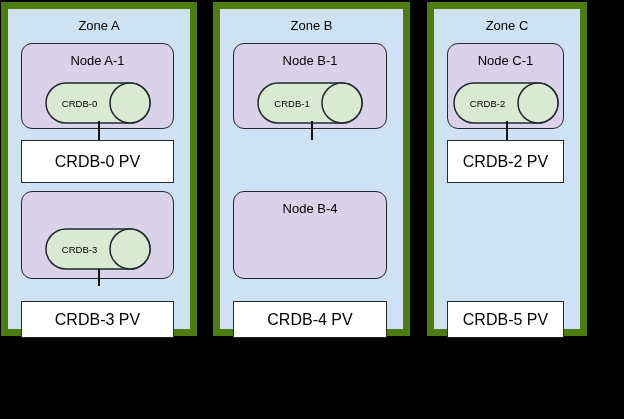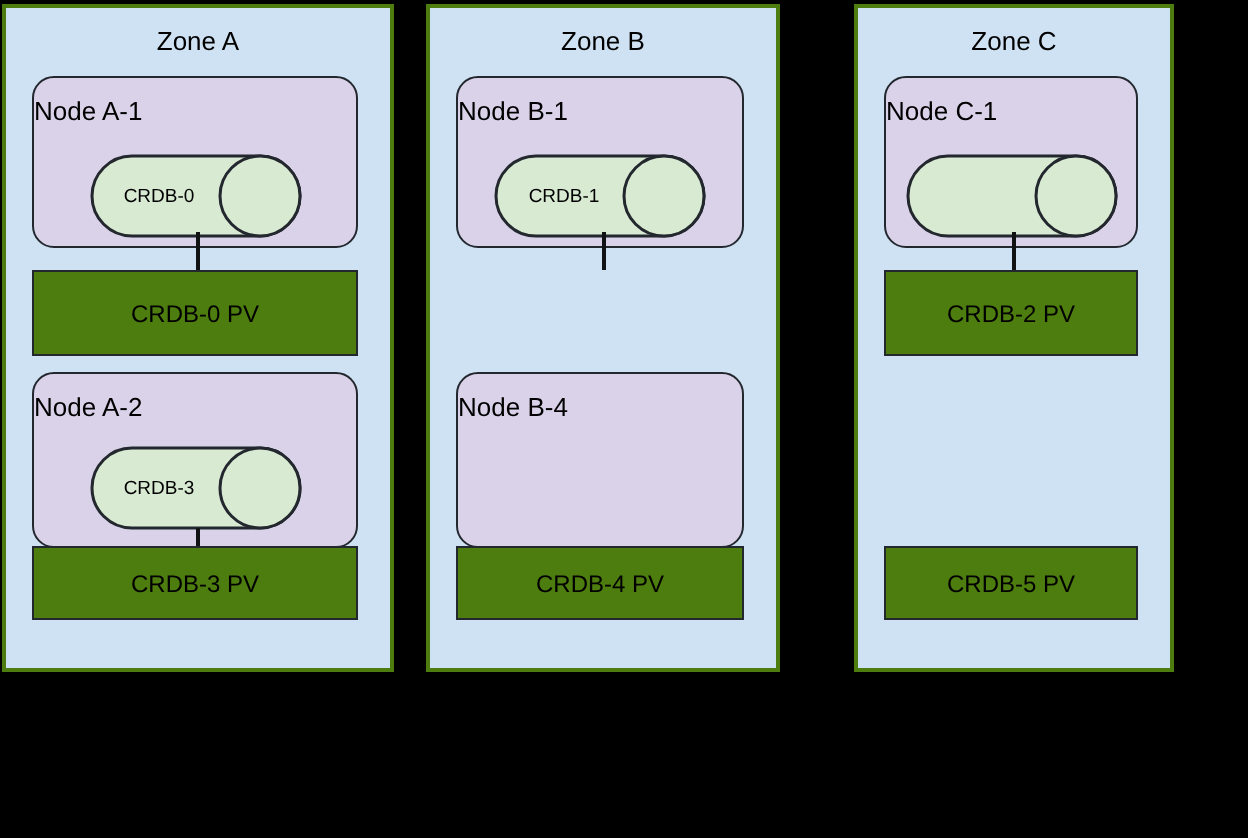--- a/index.html
+++ b/index.html
@@ -14,24 +14,24 @@
     font-family: "Liberation Sans", sans-serif;
     color: #000;
     overflow: hidden;
   }
 
   .zone {
     position: absolute;
     top: 2px;
     height: 334px;
     background: #cfe2f3;
-    border: 2px solid #4d7c0f;
+    border: 7px solid #4d7c0f;
   }
   .zone-a { left: 1px;   width: 196px; }
-  .zone-b { left: 213px; width: 177px; }
+  .zone-b { left: 213px; width: 197px; }
   .zone-c { left: 427px; width: 160px; }
 
   .zone-title {
     position: absolute;
     top: 9px; left: 0; right: 0;
     text-align: center;
     font-size: 13px;
     line-height: 16px;
   }
 
@@ -40,20 +40,21 @@
     left: 13px; right: 16px;
     background: #d9d2e9;
     border: 1.5px solid #23272e;
     border-radius: 11px;
   }
   .node-row1 { top: 34px;  height: 86px; }
   .node-row2 { top: 182px; height: 88px; }
 
   .node-title {
     padding-top: 9px;
+    text-align: center;
     font-size: 13px;
     line-height: 16px;
   }
 
   .cyl {
     position: absolute;
     left: 50%;
     transform: translateX(-50%);
     width: 106px;
     height: 42px;
@@ -76,30 +77,30 @@
     left: calc(50% - 1px);
     width: 2px;
     background: #101214;
   }
   .conn-row1 { top: 112px; height: 19px; }
   .conn-row2 { top: 260px; height: 17px; }
 
   .pv {
     position: absolute;
     left: 13px; right: 16px;
-    background: #4d7c0f;
+    background: #ffffff;
     border: 1.5px solid #23272e;
     border-radius: 0;
     display: flex;
     align-items: center;
     justify-content: center;
-    font-size: 12px;
+    font-size: 16px;
   }
   .pv-row1 { top: 131px; height: 43px; }
-  .pv-row2 { top: 269px; height: 37px; }
+  .pv-row2 { top: 292px; height: 37px; }
 </style>
 </head>
 <body>
 
 <div class="stage">
 
   <section class="zone zone-a">
     <div class="zone-title">Zone A</div>
 
     <div class="node node-row1">
@@ -111,21 +112,20 @@
         </svg>
         <div class="cyl-label">CRDB-0</div>
       </div>
     </div>
     <div class="connector conn-row1"></div>
     <div class="pv pv-row1">
       <span>CRDB-0 PV</span>
     </div>
 
     <div class="node node-row2">
-      <div class="node-title">Node A-2</div>
       <div class="cyl cyl-row2">
         <svg width="106" height="42" viewBox="0 0 106 42">
           <path d="M21,1 L85,1 A20,20 0 0 1 85,41 L21,41 A20,20 0 0 1 21,1 Z" fill="#d9ead3" stroke="#23272e" stroke-width="1.5"></path>
           <ellipse cx="85" cy="21" rx="20" ry="20" fill="#d9ead3" stroke="#23272e" stroke-width="1.5"></ellipse>
         </svg>
         <div class="cyl-label">CRDB-3</div>
       </div>
     </div>
     <div class="connector conn-row2"></div>
     <div class="pv pv-row2">
@@ -159,20 +159,21 @@
   <section class="zone zone-c">
     <div class="zone-title">Zone C</div>
 
     <div class="node node-row1">
       <div class="node-title">Node C-1</div>
       <div class="cyl cyl-row1">
         <svg width="106" height="42" viewBox="0 0 106 42">
           <path d="M21,1 L85,1 A20,20 0 0 1 85,41 L21,41 A20,20 0 0 1 21,1 Z" fill="#d9ead3" stroke="#23272e" stroke-width="1.5"></path>
           <ellipse cx="85" cy="21" rx="20" ry="20" fill="#d9ead3" stroke="#23272e" stroke-width="1.5"></ellipse>
         </svg>
+        <div class="cyl-label">CRDB-2</div>
       </div>
     </div>
     <div class="connector conn-row1"></div>
     <div class="pv pv-row1">
       <span>CRDB-2 PV</span>
     </div>
 
     <div class="pv pv-row2">
       <span>CRDB-5 PV</span>
     </div>

